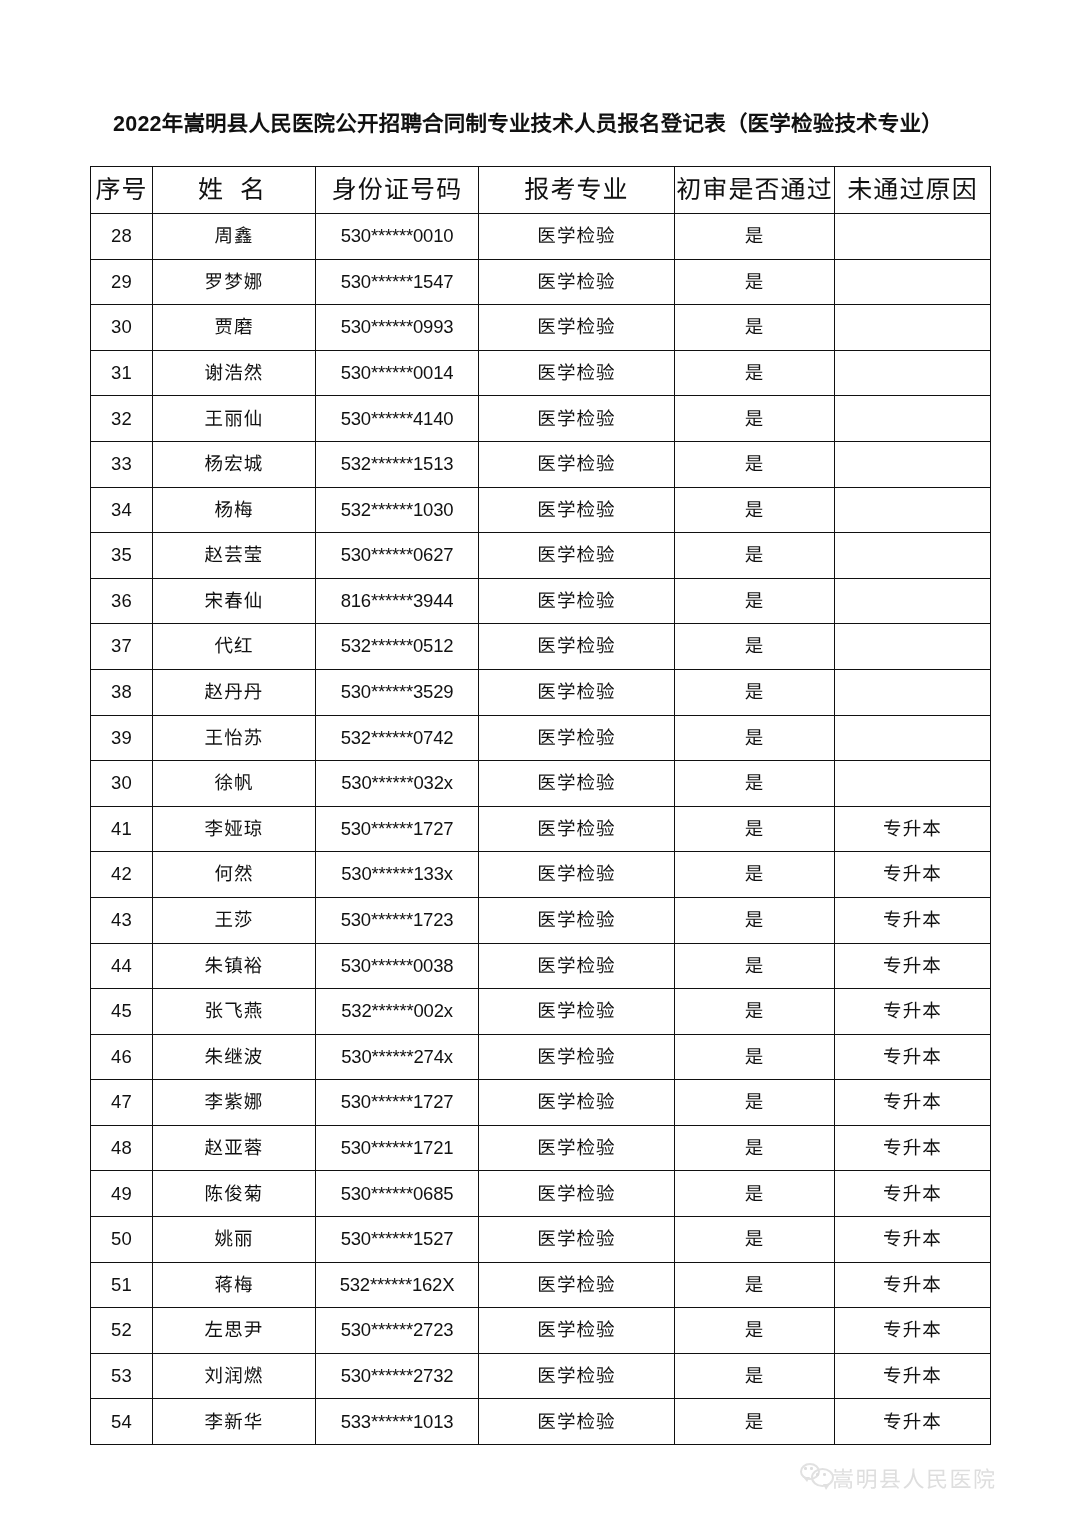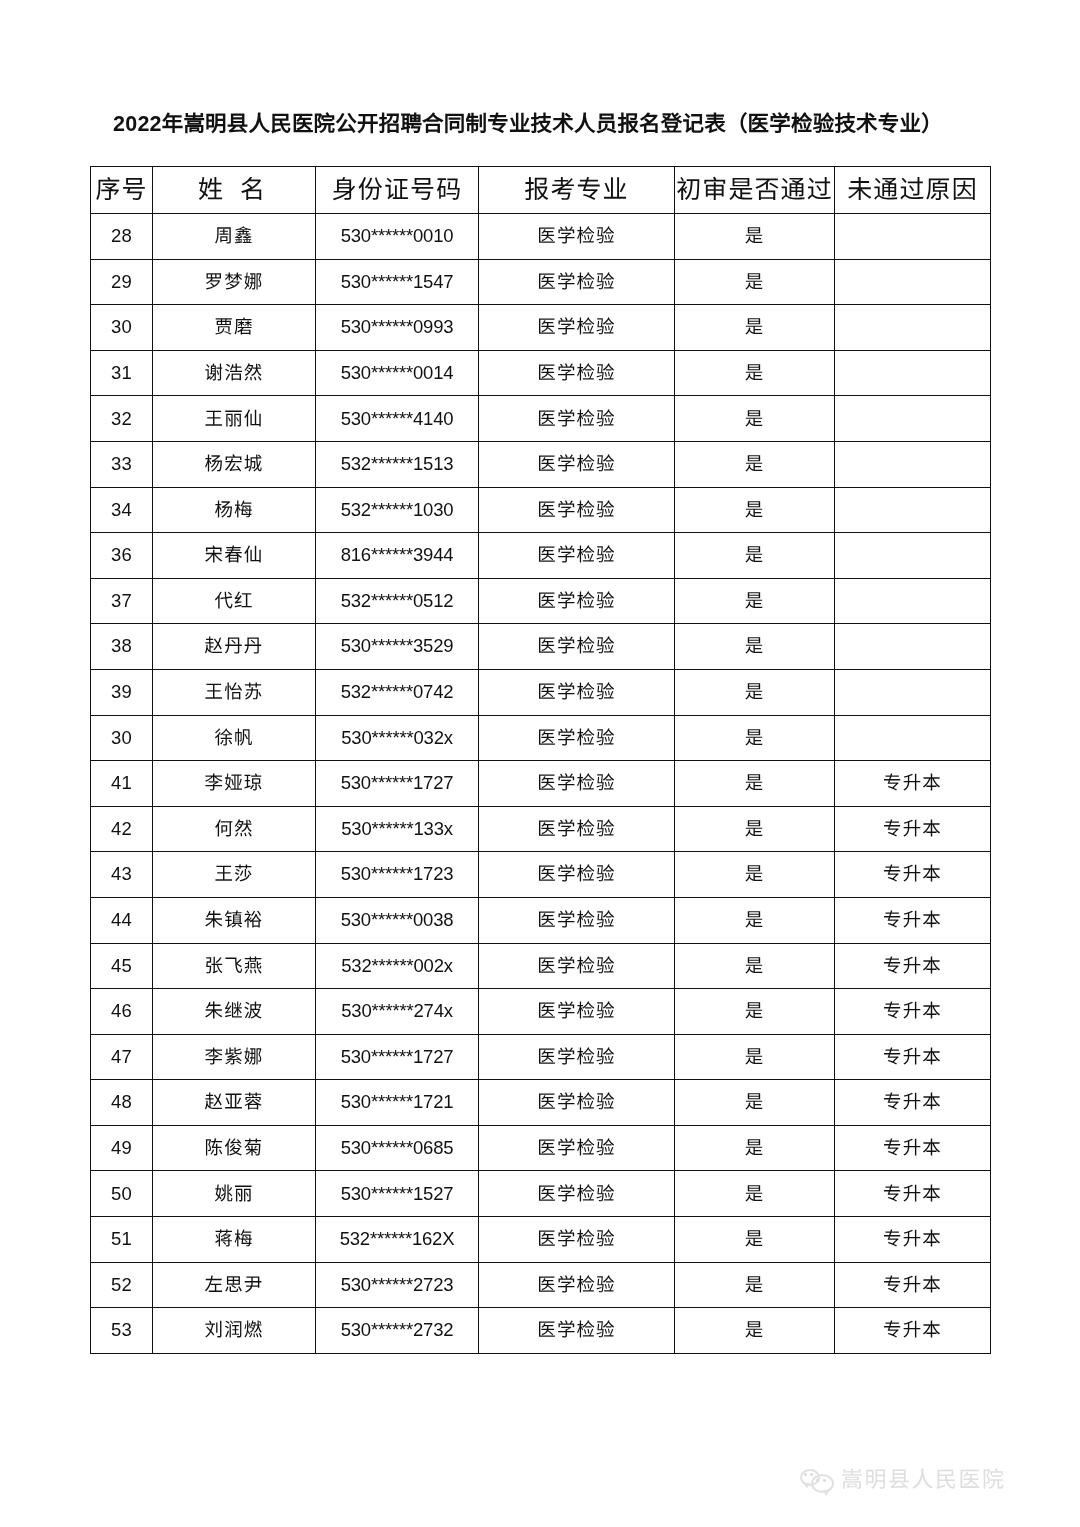--- a/index.html
+++ b/index.html
@@ -105,22 +105,21 @@
   th.head-cell {
     letter-spacing: 1.1px;
   }
 
   
   .watermark {
     position: absolute;
     left: 800px;
     top: 1461px;
     display: flex;
-    align-items: flex-end;
-    gap: 9px;
+    align-items: flex-start;
     opacity: 0.55;
   }
   .wechat-icon {
     width: 32px;
     height: 26px;
     position: relative;
     flex: 0 0 auto;
   }
   .wechat-icon .bubble-back,
   .wechat-icon .bubble-front {
@@ -261,20 +260,28 @@
           </tr>
           <tr>
             <td class="cell-idx">34</td>
             <td class="cell-name">杨梅</td>
             <td class="cell-id">532******1030</td>
             <td class="cell-major">医学检验</td>
             <td class="cell-pass">是</td>
             <td class="cell-reason"></td>
           </tr>
           <tr>
+            <td class="cell-idx">35</td>
+            <td class="cell-name">赵芸莹</td>
+            <td class="cell-id">530******0627</td>
+            <td class="cell-major">医学检验</td>
+            <td class="cell-pass">是</td>
+            <td class="cell-reason"></td>
+          </tr>
+          <tr>
             <td class="cell-idx">36</td>
             <td class="cell-name">宋春仙</td>
             <td class="cell-id">816******3944</td>
             <td class="cell-major">医学检验</td>
             <td class="cell-pass">是</td>
             <td class="cell-reason"></td>
           </tr>
           <tr>
             <td class="cell-idx">37</td>
             <td class="cell-name">代红</td>
@@ -400,20 +407,28 @@
             <td class="cell-name">左思尹</td>
             <td class="cell-id">530******2723</td>
             <td class="cell-major">医学检验</td>
             <td class="cell-pass">是</td>
             <td class="cell-reason">专升本</td>
           </tr>
           <tr>
             <td class="cell-idx">53</td>
             <td class="cell-name">刘润燃</td>
             <td class="cell-id">530******2732</td>
+            <td class="cell-major">医学检验</td>
+            <td class="cell-pass">是</td>
+            <td class="cell-reason">专升本</td>
+          </tr>
+          <tr>
+            <td class="cell-idx">54</td>
+            <td class="cell-name">李新华</td>
+            <td class="cell-id">533******1013</td>
             <td class="cell-major">医学检验</td>
             <td class="cell-pass">是</td>
             <td class="cell-reason">专升本</td>
           </tr>
         </tbody>
     </table>
   </div>
 
   <div class="watermark">
     <span class="wechat-icon">

